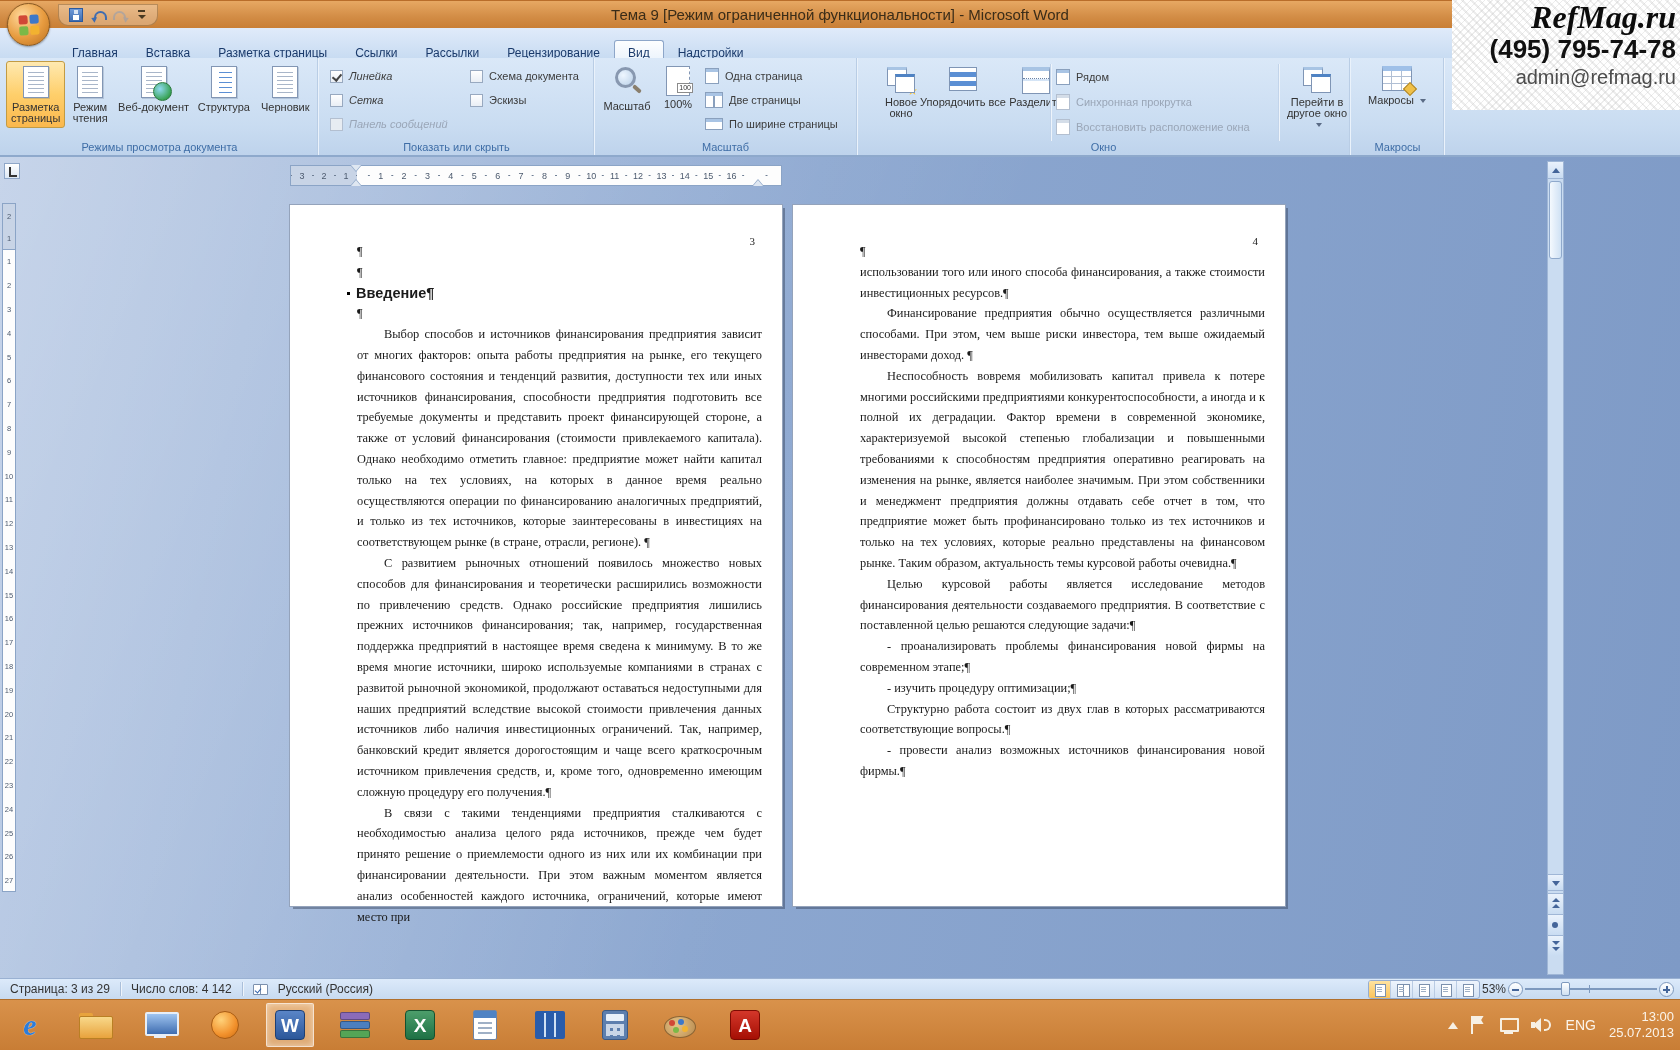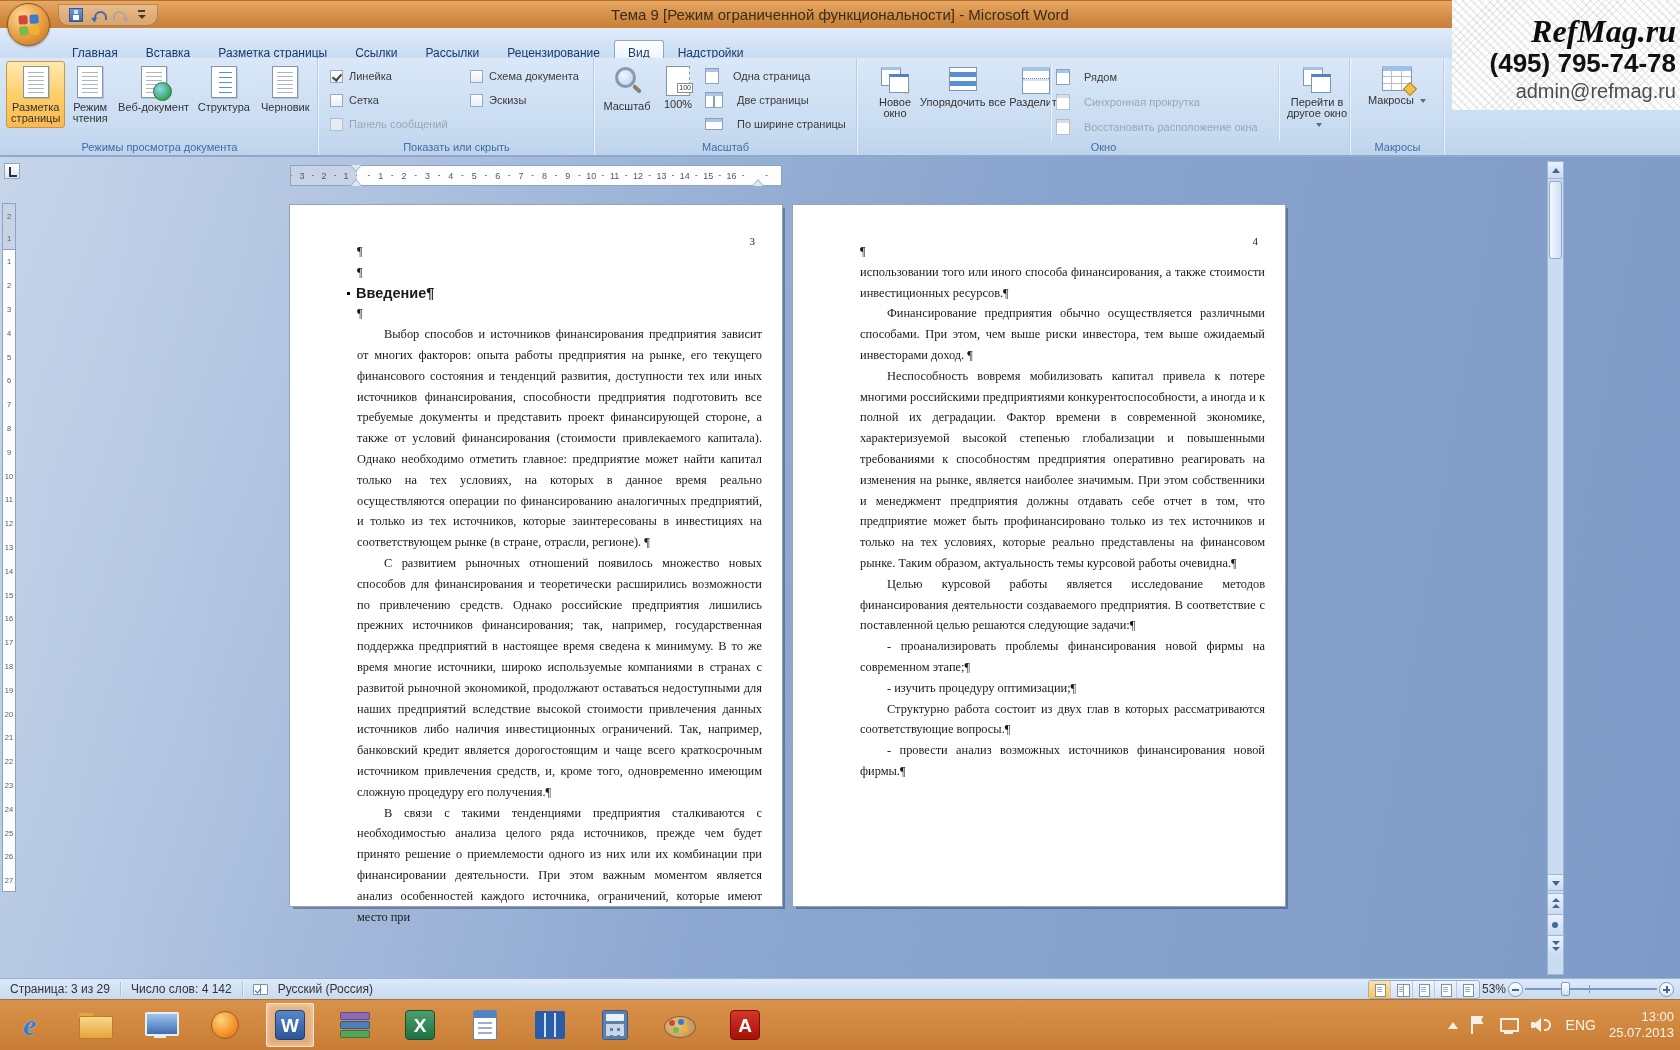--- a/index.html
+++ b/index.html
@@ -68,50 +68,50 @@
   .vicon { display:block; width:26px; height:32px; margin:2px auto 4px; background:#fff;
     border:1px solid #8296b4; position:relative; box-shadow:1px 1px 0 rgba(90,110,140,.25); }
   .vicon::before { content:""; position:absolute; left:4px; right:4px; top:5px; height:22px;
     background:repeating-linear-gradient(#a9b6c9 0 1px, transparent 1px 4px); }
   .g-views .vbtn:nth-child(3) .vicon::after { content:""; position:absolute; right:-6px; bottom:-4px;
     width:17px; height:17px; border-radius:50%; border:1px solid #2a7a3e;
     background:radial-gradient(circle at 35% 35%, #8fd9f0, #39a457 70%, #1f7a3c); }
   .g-views .vbtn:nth-child(4) .vicon::before { background:repeating-linear-gradient(#5b8fd4 0 1px, transparent 1px 5px); left:7px; }
 
   .cols { position:relative; }
-  .col1 { position:absolute; left:10px; top:6px; }
+  .col1 { position:absolute; left:10px; top:6px;font-style:italic; }
   .col2 { position:absolute; left:150px; top:6px; }
   .chk { display:flex; align-items:center; gap:6px; height:24px; font-size:11px; color:#3c3c3c; }
   .box { width:13px; height:13px; background:linear-gradient(#fff,#e9eef5); border:1px solid #98a9c0; position:relative; flex:0 0 13px; }
   .chk.checked .box::after { content:""; position:absolute; left:3px; top:1px; width:4px; height:7px;
     border-right:2px solid #444; border-bottom:2px solid #444; transform:rotate(40deg); }
   .chk.disabled { color:#9aa6b7; }
   .chk.disabled .box { background:#e7ecf2; border-color:#b3bfd0; }
 
   .bigbtn { position:absolute; top:3px; text-align:center; font-size:11px; line-height:11px; color:#333; padding-top:3px; }
   .zoom-big1 { left:6px; width:52px; } .zoom-big2 { left:60px; width:46px; }
   .mag { display:block; width:30px; height:32px; margin:1px auto 4px; position:relative; }
   .mag::before { content:""; position:absolute; left:3px; top:2px; width:15px; height:15px;
     border:3px solid #8898b0; border-radius:50%; background:radial-gradient(circle at 35% 35%, #eef6ff, #b9d0e8); }
   .mag::after { content:""; position:absolute; left:20px; top:22px; width:10px; height:4px;
     background:#8a7f6d; border-radius:2px; transform:rotate(42deg); }
   .pcticon { display:block; width:24px; height:30px; margin:2px auto 3px; background:#fff;
     border:1px solid #8296b4; border-right:1px dashed #8296b4; position:relative; }
   .pctbadge { position:absolute; right:-4px; bottom:2px; background:#fff; border:1px solid #8b8b8b;
     font-size:7px; line-height:8px; padding:0 1px; color:#333; }
   .zsmall { position:absolute; left:110px; top:6px; }
-  .sitem { display:flex; align-items:center; gap:14px; height:24px; font-size:11px; color:#3c3c3c; }
+  .sitem { display:flex; align-items:center; gap:6px; height:24px; font-size:11px; color:#3c3c3c; }
   .sicon { width:14px; height:16px; background:#fff; border:1px solid #8aa0bd; flex:0 0 auto;
     box-shadow:inset 0 3px 0 #a9c4e4; }
   .zsmall .sitem:nth-child(2) .sicon { width:18px;
     background:linear-gradient(90deg,#fff 44%,#8aa0bd 44% 56%,#fff 56%); }
   .zsmall .sitem:nth-child(3) .sicon { width:18px; height:12px; }
 
   .wbig { position:absolute; top:3px; text-align:center; font-size:11px; line-height:11px; color:#333; padding-top:3px; }
-  .wbig1 { left:8px; width:58px; } .wbig2 { left:62px; width:86px; } .wbig3 { left:150px; width:56px; }
+  .wbig1 { left:14px; width:58px; } .wbig2 { left:62px; width:86px; } .wbig3 { left:150px; width:56px; }
   .wswitch { left:428px; width:62px; position:absolute; top:3px; text-align:center; font-size:11px; line-height:11px; color:#333; padding-top:3px; }
   .wicon { display:block; width:28px; height:26px; margin:3px auto 4px; position:relative; }
   .wicon::before { content:""; position:absolute; left:0; top:0; width:18px; height:15px; background:#fff;
     border:1px solid #7f95b5; border-top:3px solid #a8c4e4; }
   .wicon::after { content:""; position:absolute; right:0; bottom:0; width:18px; height:15px; background:#fff;
     border:1px solid #7f95b5; border-top:3px solid #4f83c4; }
   .wicon .star { position:absolute; right:-2px; bottom:-2px; width:9px; height:9px; background:#fdc93e;
     clip-path:polygon(50% 0,63% 35%,100% 40%,72% 62%,82% 100%,50% 76%,18% 100%,28% 62%,0 40%,37% 35%); }
   .wicon.arrange::before { width:26px; height:22px; border-top:1px solid #7f95b5;
     background:linear-gradient(#fff 0 4px,#5b8fd4 4px 9px,#fff 9px 13px,#5b8fd4 13px 18px,#fff 18px); }
@@ -135,21 +135,21 @@
     background:linear-gradient(90deg,transparent 0 8px,#b0bfd4 8px 9px,transparent 9px 18px,#b0bfd4 18px 19px,transparent 19px),
                linear-gradient(transparent 0 5px,#b0bfd4 5px 6px,transparent 6px 12px,#b0bfd4 12px 13px,transparent 13px); }
   .macroicon::after { content:""; position:absolute; right:-4px; bottom:-4px; width:8px; height:8px;
     background:#f0c048; border:1px solid #a9822a; transform:rotate(45deg); }
 
   
   .watermark { position:absolute; right:0; top:0; width:228px; height:110px; z-index:60;
     background:
       repeating-linear-gradient(45deg, rgba(190,190,190,.28) 0 2px, transparent 2px 6px),
       repeating-linear-gradient(-45deg, rgba(170,170,170,.22) 0 1px, transparent 1px 5px), #fff;
-    text-align:right; padding:14px 4px 0 0; }
+    text-align:right; padding:0 4px 0 0; }
   .wm-brand { font-family:"Liberation Serif",serif; font-weight:bold; font-style:italic; font-size:32px; line-height:34px; color:#0c0c0c; }
   .wm-phone { font-family:"Liberation Sans",sans-serif; font-weight:bold; font-size:26px; line-height:30px; color:#111; }
   .wm-email { font-family:"Liberation Sans",sans-serif; font-size:20px; line-height:26px; color:#4c4c4c; }
 
   
   .docarea { position:absolute; left:0; top:157px; width:1680px; height:821px;
     background:linear-gradient(100deg,#aabfdf 0%,#8ca7d0 45%,#7e9ac6 100%); }
   .docarea::before { content:""; position:absolute; inset:0; pointer-events:none;
     background:linear-gradient(112deg, rgba(255,255,255,.34) 0%, rgba(255,255,255,.10) 32%, transparent 52%); }
 

